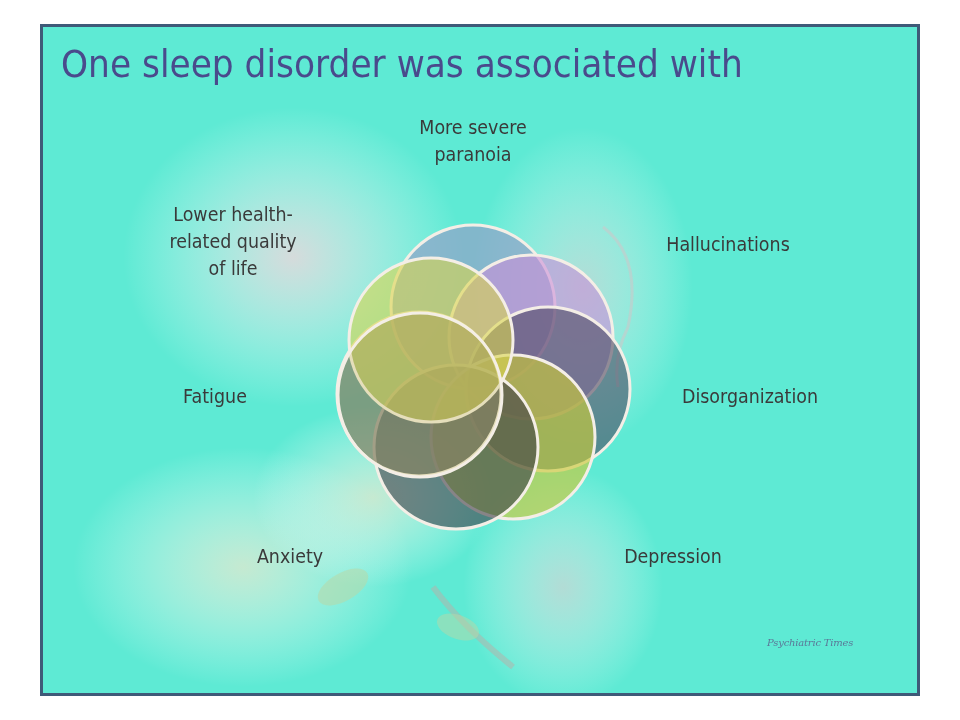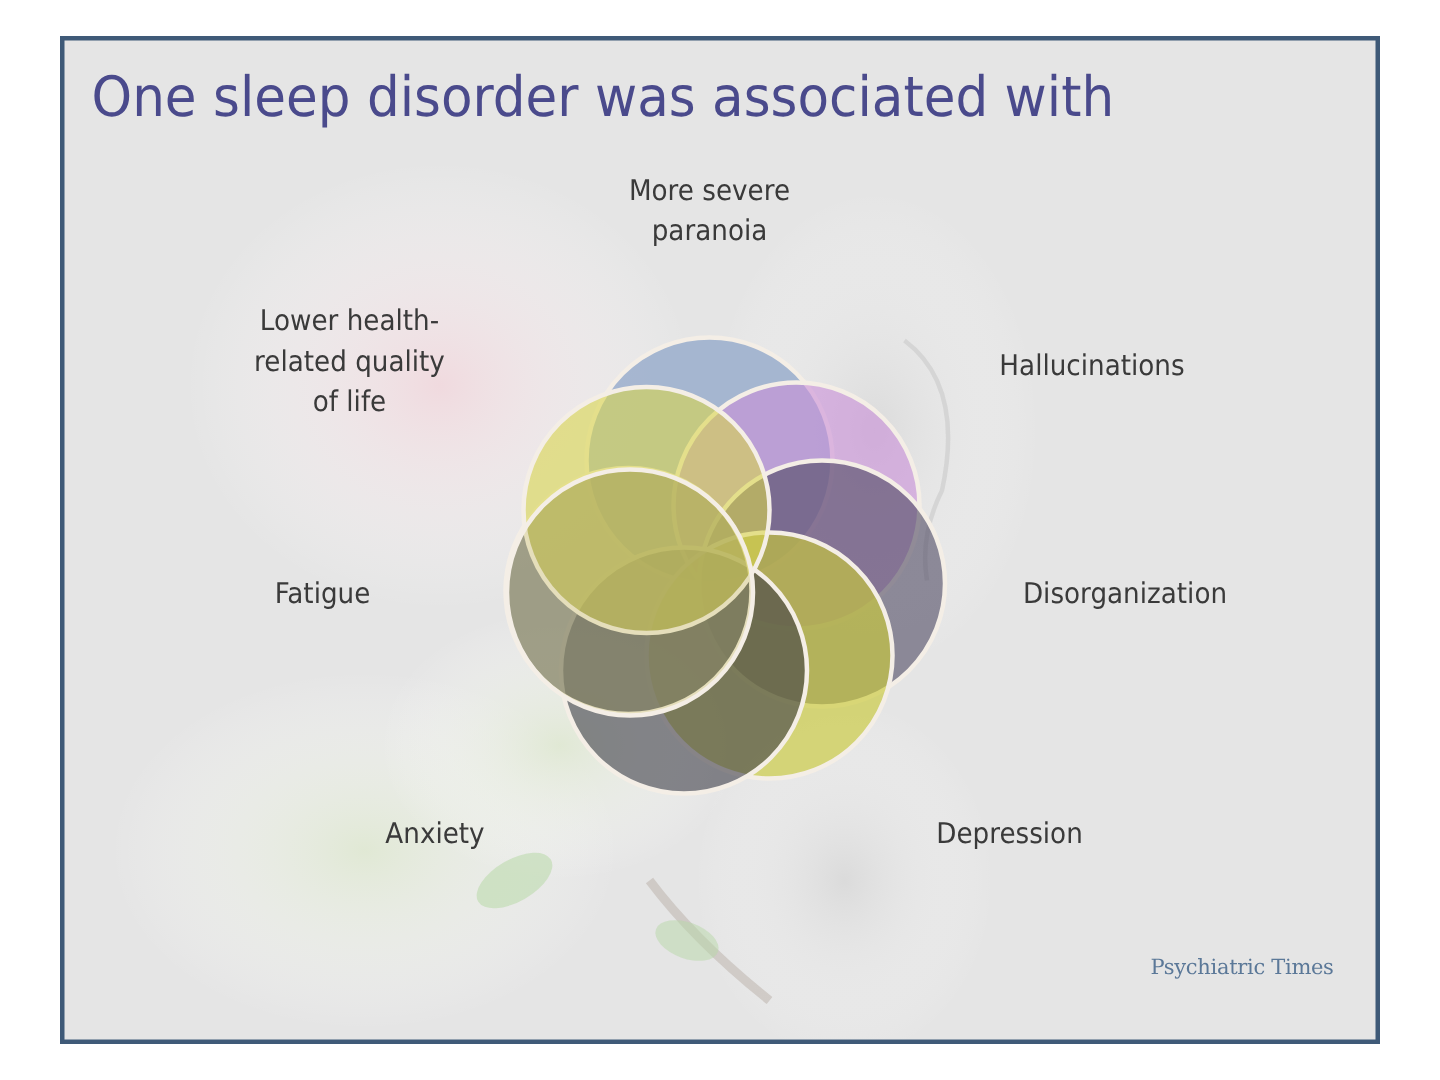--- a/index.html
+++ b/index.html
@@ -1,22 +1,22 @@
 <!DOCTYPE html>
 <html><head>
 <meta charset="utf-8">
 <style>
   html,body{margin:0;padding:0;background:#ffffff;}
   body{width:960px;height:720px;position:relative;overflow:hidden;font-family:"DejaVu Sans","Liberation Sans",sans-serif;}
-  .frame{position:absolute;left:40px;top:24px;width:874px;height:666px;border:3px solid #3f5a78;background:#e5e5e5;overflow:hidden;}
+  .frame{position:absolute;left:40px;top:24px;width:874px;height:666px;border:3px solid #3f5a78;background:#5eead4;overflow:hidden;}
   .bg{position:absolute;inset:0;}
   .title{position:absolute;left:18px;top:16px;font-size:37px;color:#4a4a8c;letter-spacing:0px;white-space:nowrap;font-family:"DejaVu Sans",sans-serif;font-weight:normal;transform:scaleX(0.93);transform-origin:left top;}
   .label{position:absolute;color:#3a3a3a;font-size:19px;line-height:27px;text-align:center;white-space:nowrap;transform:scaleX(0.92);}
   .diagram{position:absolute;left:0;top:0;width:874px;height:666px;}
-  .logo{position:absolute;left:724px;top:610px;font-family:"DejaVu Serif","Liberation Serif",serif;color:#5b7898;font-size:14px;letter-spacing:-0.2px;}
+  .logo{position:absolute;left:724px;top:610px;font-family:"DejaVu Serif","Liberation Serif",serif;color:#5b7898;font-size:10px;letter-spacing:-0.2px;font-style:italic;}
 </style>
 </head>
 <body>
 
 <div class="frame">
   <svg class="bg" width="874" height="666" viewBox="0 0 874 666">
     <defs>
       <radialGradient id="rg1" cx="0.5" cy="0.5" r="0.5">
         <stop offset="0" stop-color="#f3d7dd" stop-opacity="0.8"></stop>
         <stop offset="1" stop-color="#ffffff" stop-opacity="0"></stop>

